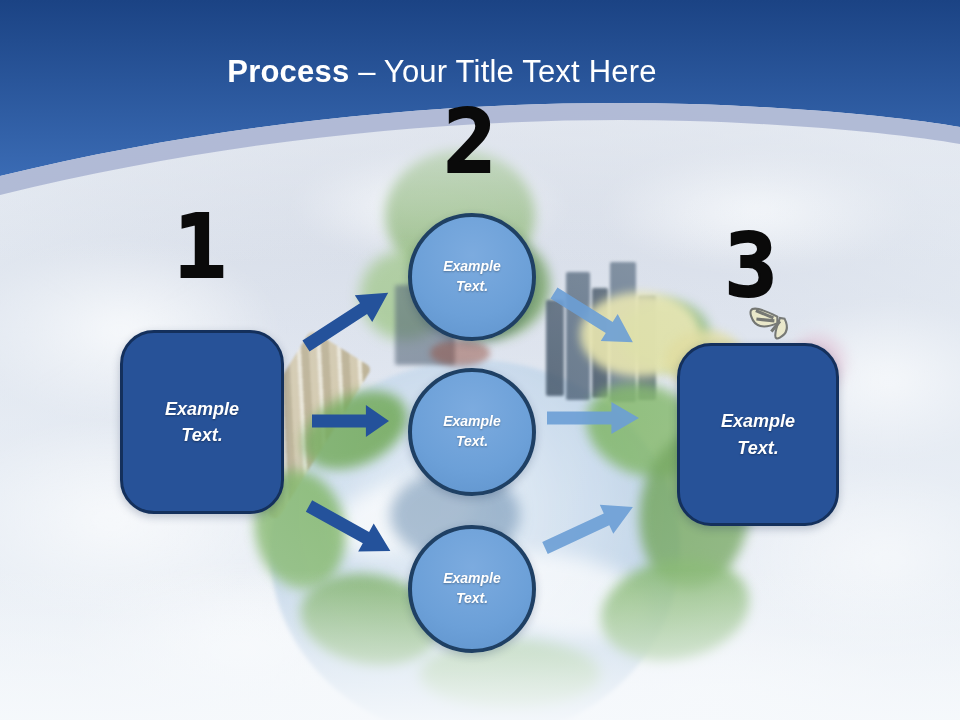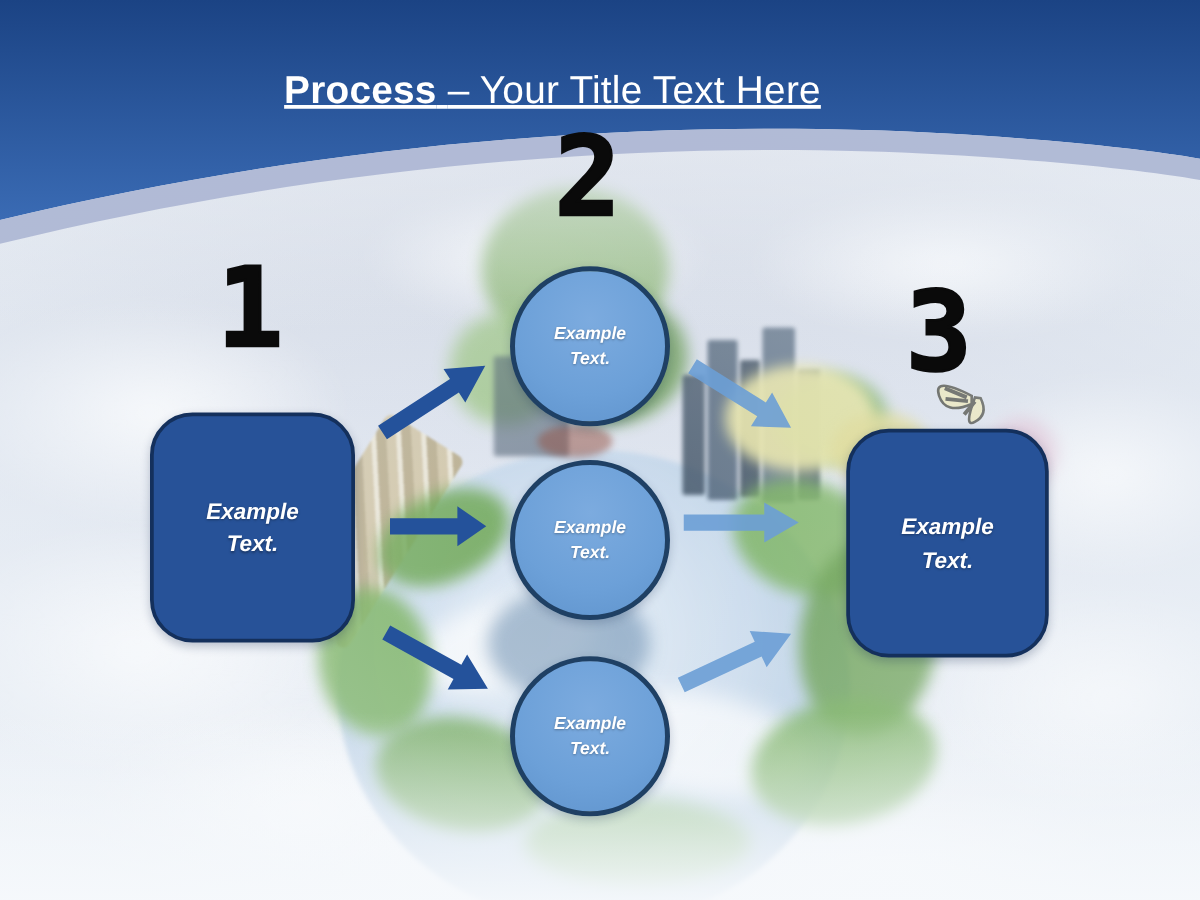--- a/index.html
+++ b/index.html
@@ -22,21 +22,21 @@
     background:radial-gradient(circle at 45% 40%,#eaf2f9 0%,#c6d9ec 45%,#a9c4de 75%,#9cb9d6 100%);
     opacity:.85;filter:blur(2px);}
   .wash{position:absolute;inset:0;z-index:2;pointer-events:none;background:
     linear-gradient(to bottom,rgba(236,240,246,0.85) 0px,rgba(236,240,246,0.35) 165px,rgba(236,240,246,0) 265px),
     linear-gradient(to top,rgba(246,249,252,0.92) 0px,rgba(246,249,252,0) 150px),
     radial-gradient(ellipse 560px 420px at 470px 430px,rgba(255,255,255,0) 0%,rgba(232,238,245,0.25) 58%,rgba(232,238,245,0.62) 100%);}
   
   .header-svg{position:absolute;left:0;top:0;z-index:3;display:block;}
   .title{
     position:absolute;left:0;top:54px;width:884px;z-index:4;text-align:center;
-    color:var(--title-color,#ffffff);font-size:31px;letter-spacing:.2px;text-decoration:underline;
+    color:var(--title-color,#ffffff);font-size:31px;letter-spacing:.2px;
   }
   .title .em{font-weight:700;}
   .title .rest{font-weight:400;}
   
   .stepnum{
     position:absolute;z-index:5;width:110px;text-align:center;
     font-family:"DejaVu Sans Mono", monospace;font-weight:bold;
     font-size:88px;line-height:1;color:var(--number-color,#0a0a0a);
     -webkit-text-stroke:2px var(--number-color,#0a0a0a);
   }

